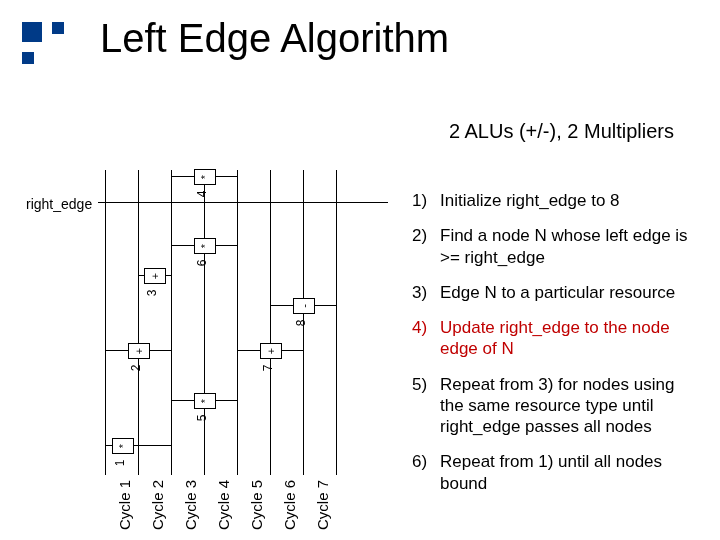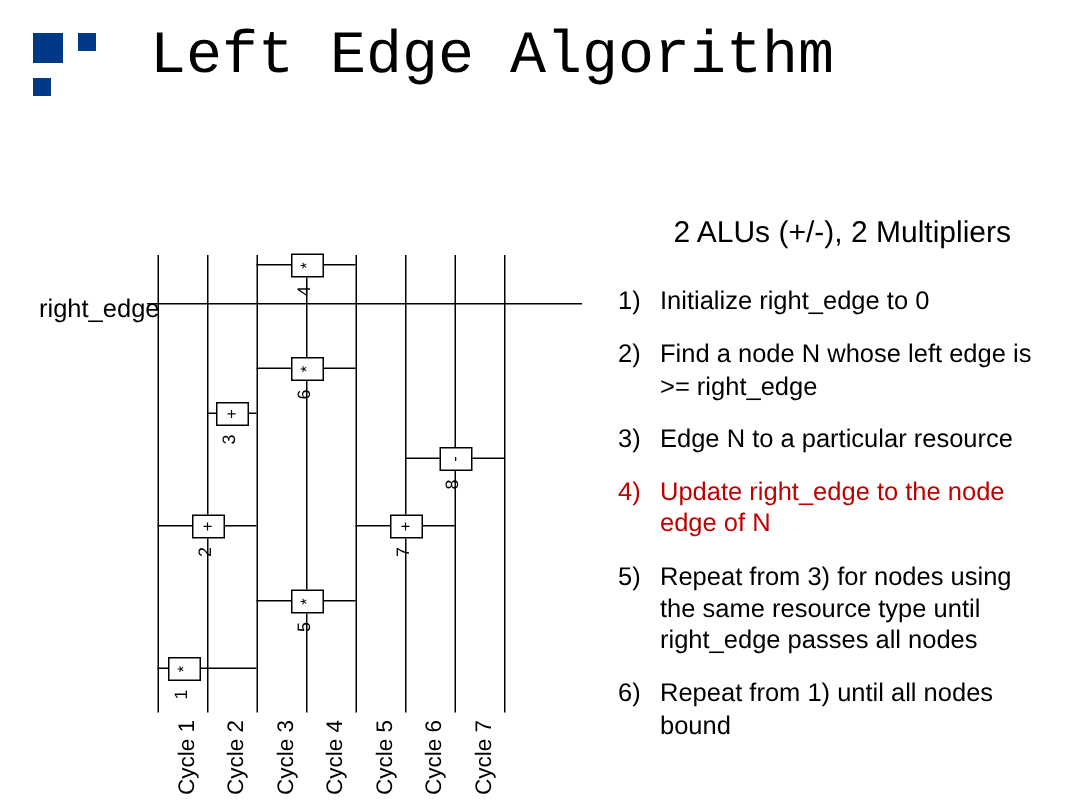--- a/index.html
+++ b/index.html
@@ -1,27 +1,27 @@
 <!DOCTYPE html>
 <html><head>
 <meta charset="utf-8">
 <style>
 html,body{margin:0;padding:0;width:720px;height:540px;background:#fff;font-family:Arial,Helvetica,sans-serif;overflow:hidden}
 .accent{position:absolute;background:#003a87}
 #a1{left:22px;top:22px;width:20px;height:20px}
 #a2{left:52px;top:22px;width:12px;height:12px}
 #a3{left:22px;top:52px;width:12px;height:12px}
-.title{position:absolute;left:100px;top:16px;font-size:40px;font-family:Liberation Mono, monospace}
-.sub{position:absolute;right:46px;top:144px;font-size:20px}
+.title{position:absolute;left:100px;top:16px;font-size:40px;font-family:Liberation Sans, sans-serif}
+.sub{position:absolute;right:46px;top:120px;font-size:20px}
 .steps{position:absolute;left:412px;top:190px;right:24px;font-size:17px;line-height:1.25}
 .steps .row{display:flex;margin-bottom:14px}
 .steps .num{width:28px;flex:0 0 28px}
 .steps .txt{flex:1}
 .hi{color:#c00000}
-.re{position:absolute;left:26px;top:196px;font-size:17px}
+.re{position:absolute;left:26px;top:196px;font-size:14px}
 .line{position:absolute;background:#000}
 .vline{width:1px;height:305px;top:170px}
 .hline{height:1px}
 .node{position:absolute;width:20px;height:14px;border:1px solid #000;background:#fff;display:flex;align-items:center;justify-content:center}
 .node span{transform:rotate(-90deg);font-size:11px}
 .nlabel{position:absolute;font-size:12px;transform:rotate(-90deg)}
 .cyc{position:absolute;font-size:15px;transform:rotate(-90deg);transform-origin:left top}
 </style>
 </head>
 <body>
@@ -30,21 +30,21 @@
 <div class="accent" id="a2"></div>
 <div class="accent" id="a3"></div>
 
 <div class="title">Left Edge Algorithm</div>
 <div class="sub">2 ALUs (+/-), 2 Multipliers</div>
 <div class="re">right_edge</div>
 
 <div class="steps">
   <div class="row">
       <div class="num">1)</div>
-      <div class="txt">Initialize right_edge to 0</div>
+      <div class="txt">Initialize right_edge to 8</div>
     </div>
   <div class="row">
       <div class="num">2)</div>
       <div class="txt">Find a node N whose left edge is &gt;= right_edge</div>
     </div>
   <div class="row">
       <div class="num">3)</div>
       <div class="txt">Edge N to a particular resource</div>
     </div>
   <div class="row hi">

